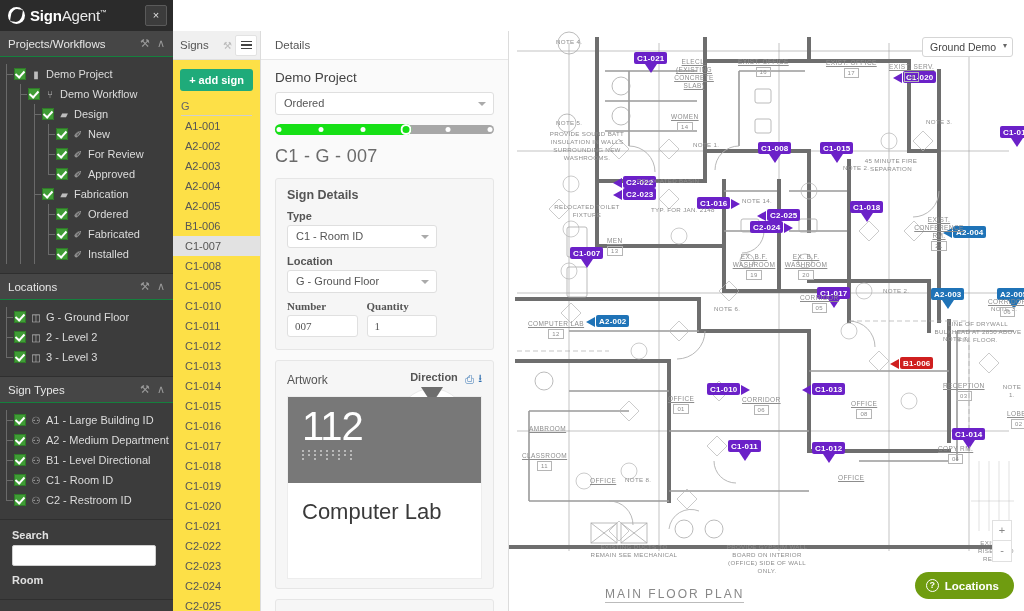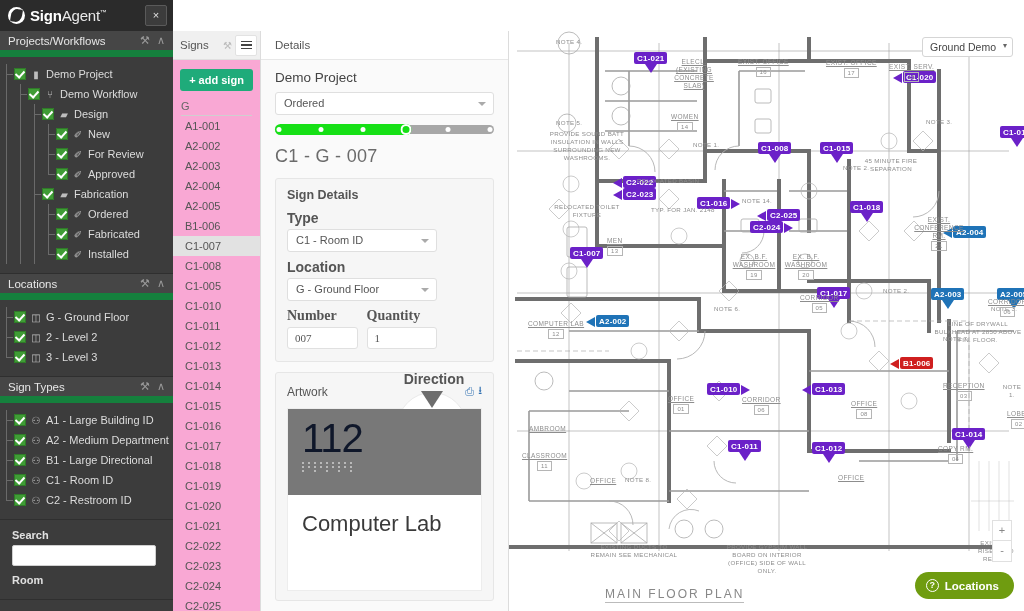--- a/index.html
+++ b/index.html
@@ -39,21 +39,21 @@
   #close-tab {
     position: absolute; right: 6px; top: 5px;
     width: 22px; height: 21px; border: 1px solid #5a5a5a; background: #3c3c3c;
     color: #e2e2e2; font-size: 11px; line-height: 19px; text-align: center;
     border-radius: 2px; cursor: pointer;
   }
 
   .sec-head {
     height: 26px; display: flex; align-items: center;
     padding: 0 8px; background: #464646; color: #e6e6e6;
-    font-size: 11.5px; border-bottom: 7px solid #15803d;
+    font-size: 11.5px; border-bottom: 1px solid #15803d;
   }
   .sec-head .sec-title { flex: 1; }
   .sec-head .sec-ico { color: #9a9a9a; font-size: 11px; margin-left: 7px; }
   .sec-body { padding: 7px 0 9px 0; border-bottom: 1px solid #2f2f2f; }
 
   .tree-row {
     display: flex; align-items: center; height: 20px;
     font-size: 11px; color: #dcdcdc; white-space: nowrap; padding-right: 4px;
   }
   .tw { width: 14px; flex: none; height: 20px; position: relative; }
@@ -88,21 +88,21 @@
   .filter-label { font-size: 11px; color: #e0e0e0; margin: 0 0 4px 12px; font-weight: bold; }
   .filter-input {
     display: block; width: 144px; height: 21px; margin: 0 0 8px 12px;
     background: #fff; border: 1px solid #d0d0d0; border-radius: 2px;
     font-family: "Liberation Sans", sans-serif; font-size: 11px; padding: 0 5px; color:#333;
   }
 
   
   #signs-col {
     position: absolute; left: 173px; top: 31px; width: 88px; height: 580px;
-    background: #f9a8d4; border-right: 1px solid #dcdcdc; overflow: hidden;
+    background: #fde047; border-right: 1px solid #dcdcdc; overflow: hidden;
   }
   #signs-head {
     height: 29px; display: flex; align-items: center; padding: 0 3px 0 7px;
     border-bottom: 1px solid #e0e0e0; background: #f0f0f0;
   }
   #signs-head .t { font-size: 11.5px; color: #555; flex: 1; }
   #signs-head .wrench { color: #bbb; font-size: 10px; margin-right: 3px; }
   #signs-menu-btn {
     width: 22px; height: 21px; background: #fff; border: 1px solid #e2e2e2;
     display: flex; align-items: center; justify-content: center; cursor: pointer; border-radius:2px;
@@ -154,21 +154,21 @@
     background: #fff; transform: translateX(-50%);
   }
   .pb-dot.cur { top: 0; width: 11px; height: 11px; background: #16e016; box-shadow: inset 0 0 0 2px #fff; }
   .sign-code { font-size: 18px; color: #6b6b6b; margin: 0 0 11px 0; letter-spacing: 0.3px; }
 
   .card {
     background: #f6f6f6; border: 1px solid #e6e6e6; border-radius: 3px;
     padding: 9px 11px 12px 11px; margin-bottom: 10px;
   }
   .card-title { font-size: 12.5px; color: #555; font-weight: bold; margin-bottom: 8px; }
-  .flabel { font-size: 14px; color: #555; font-weight: bold; margin-bottom: 3px; }
+  .flabel { font-size: 11px; color: #555; font-weight: bold; margin-bottom: 3px; }
   .tinput {
     height: 22px; border: 1px solid #e0e0e0; background: #fff; border-radius: 3px;
     font-size: 11px; color: #555; line-height: 20px; padding: 0 7px;
   }
   .row2 { display: flex; gap: 9px; }
   .row2 > div { flex: 1; }
   #dirwrap { position: absolute; right: 22px; top: 192px; width: 74px; text-align: center; }
   #dir-dial {
     width: 70px; height: 70px; border-radius: 50%; background: #fff;
     border: 1px solid #eaeaea; position: relative; margin-top: 5px;
@@ -181,21 +181,21 @@
     position: absolute; left: 50%; top: -2px; transform: translateX(-50%);
     width: 0; height: 0; border-left: 11px solid transparent; border-right: 11px solid transparent;
     border-top: 17px solid #6d6d6d;
   }
   .card.artwork { padding-bottom: 9px; }
   .art-head { display:flex; align-items:center; margin-bottom:7px; }
   .art-head .card-title { flex:1; margin-bottom:0; font-weight: normal; font-size: 12px;}
   .art-ico { color:#2f6fb0; font-size:11px; margin-left:4px; cursor:pointer; }
   .art-canvas { background:#fff; border:1px solid #ededed; }
   .art-top { background:#787878; height:86px; padding:8px 14px 0 14px; position:relative; }
-  .art-num { color:#0f172a; font-size:40px; font-family:"Liberation Sans", sans-serif; line-height:42px; letter-spacing:-1px;}
+  .art-num { color:#ffffff; font-size:40px; font-family:"Liberation Sans", sans-serif; line-height:42px; letter-spacing:-1px;}
   .braille { margin-top:3px; height:10px; width:60px; position:relative; }
   .braille i { position:absolute; width:2px; height:2px; border-radius:50%; background:#cfcfcf; }
   .art-bot { height:95px; padding:16px 14px 0 14px; }
   .art-label { font-size:22px; color:#3a3a3a; }
 
   
   #map {
     position: absolute; left: 509px; top: 31px; width: 515px; height: 580px;
     background: #ffffff; overflow: hidden;
   }
@@ -401,21 +401,21 @@
         <div class="tree-row">
           <span class="tw tee"></span>
           <span class="chk"></span>
           <span class="titem-ico">⚇</span>
           <span>A2 - Medium Department ID</span>
         </div>
         <div class="tree-row">
           <span class="tw tee"></span>
           <span class="chk"></span>
           <span class="titem-ico">⚇</span>
-          <span>B1 - Large Directional</span>
+          <span>B1 - Level Directional</span>
         </div>
         <div class="tree-row">
           <span class="tw tee"></span>
           <span class="chk"></span>
           <span class="titem-ico">⚇</span>
           <span>C1 - Room ID</span>
         </div>
         <div class="tree-row">
           <span class="tw elbow"></span>
           <span class="chk"></span>

